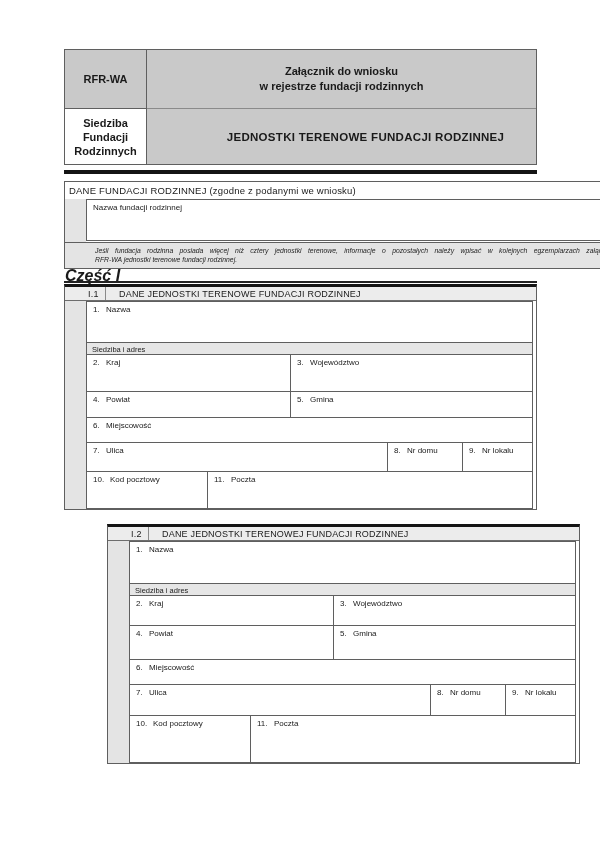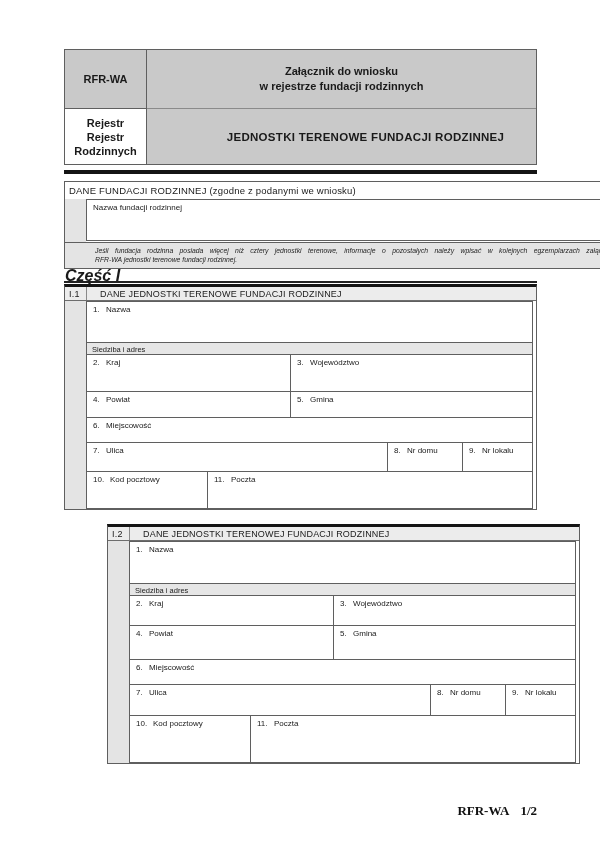--- a/index.html
+++ b/index.html
@@ -55,21 +55,21 @@
     font-weight:bold;font-style:italic;font-size:16px;padding-left:1px;
   }
 
   
   .sec{
     position:absolute;left:64px;width:473px;background:#ffffff;
     border:1px solid #5f5f5f;border-top:3px solid #141414;
   }
   .sec-head{
     display:flex;height:14px;background:#ececec;border-bottom:1px solid #6d6d6d;
-    font-size:9px;letter-spacing:.2px;align-items:center;
+    font-size:9px;letter-spacing:.2px;align-items:center;padding-left:19px;
   }
   .sec-num{width:22px;padding-left:4px;border-right:1px solid #8a8a8a;height:100%;display:flex;align-items:center;}
   .sec-title{padding-left:13px;}
   .sec-body{display:flex;}
   .strip{width:21px;background:#e4e4e4;}
   .fields{flex:1;margin-right:3px;border:1px solid #5f5f5f;border-top:none;}
   .fields{border-top:1px solid #5f5f5f;}
   .frow{display:flex;border-bottom:1px solid #5f5f5f;}
   .frow:last-child{border-bottom:none;}
   .fcell{padding:3px 0 0 6px;font-size:8px;background:#ffffff;}
@@ -89,21 +89,21 @@
 <body>
 
 <div class="page">
 
   <div class="hdr">
     <div class="hdr-cell hdr-code">RFR-WA</div>
     <div class="hdr-cell hdr-attach">
       <div>Załącznik do wniosku</div>
       <div>w rejestrze fundacji rodzinnych</div>
     </div>
-    <div class="hdr-cell hdr-register">Rejestr Rejestr Rodzinnych</div>
+    <div class="hdr-cell hdr-register">Siedziba Fundacji Rodzinnych</div>
     <div class="hdr-cell hdr-title">JEDNOSTKI TERENOWE FUNDACJI RODZINNEJ</div>
   </div>
 
   <div class="double-rule"></div>
 
   <div class="fsec">
     <div class="fsec-head">DANE FUNDACJI RODZINNEJ (zgodne z podanymi we wniosku)</div>
     <div class="fsec-body">
       <div class="fsec-strip"></div>
       <div class="fsec-main">
@@ -235,17 +235,14 @@
             <span class="num w2">10.</span><span>Kod pocztowy</span>
           </div>
           <div class="fcell" style="flex:1">
             <span class="num w2">11.</span><span>Poczta</span>
           </div>
         </div>
       </div>
     </div>
   </div>
 
-  <div class="footer">
-    <span>RFR-WA</span><span class="pg">1/2</span>
-  </div>
 
 </div>
 
 </body></html>

